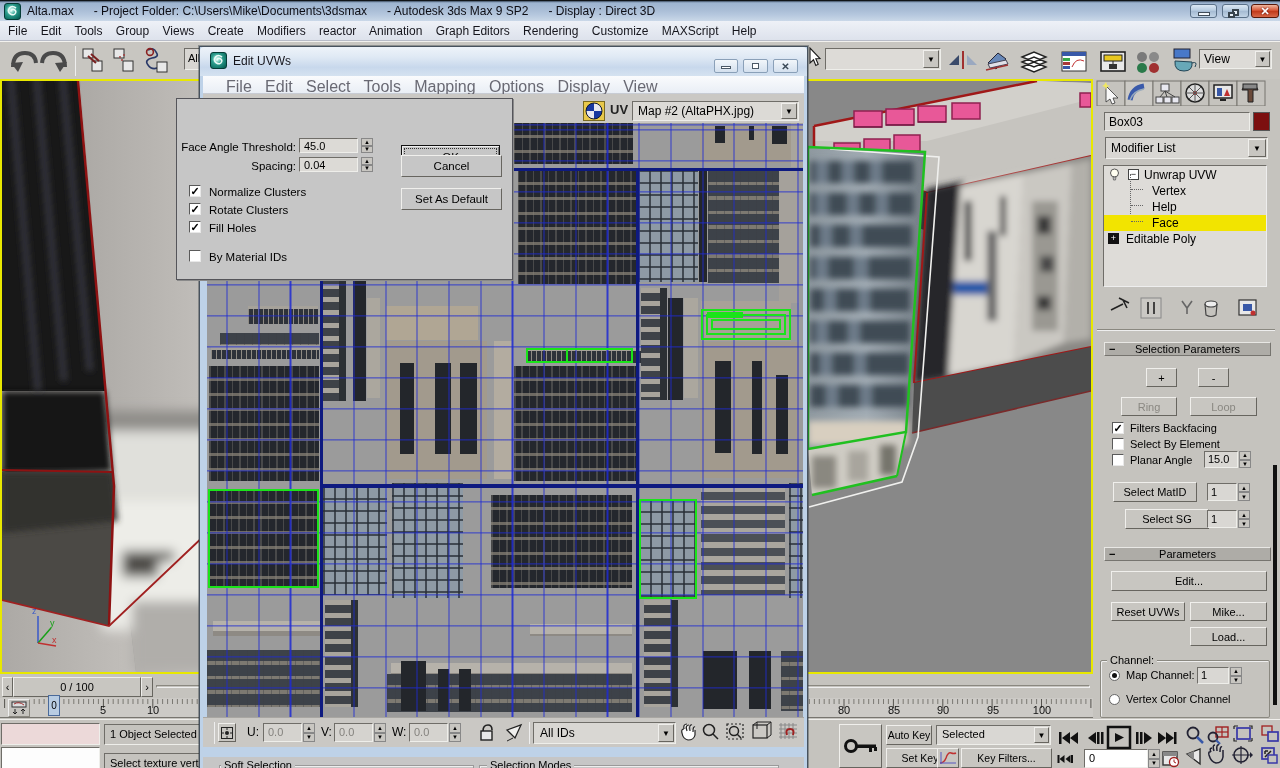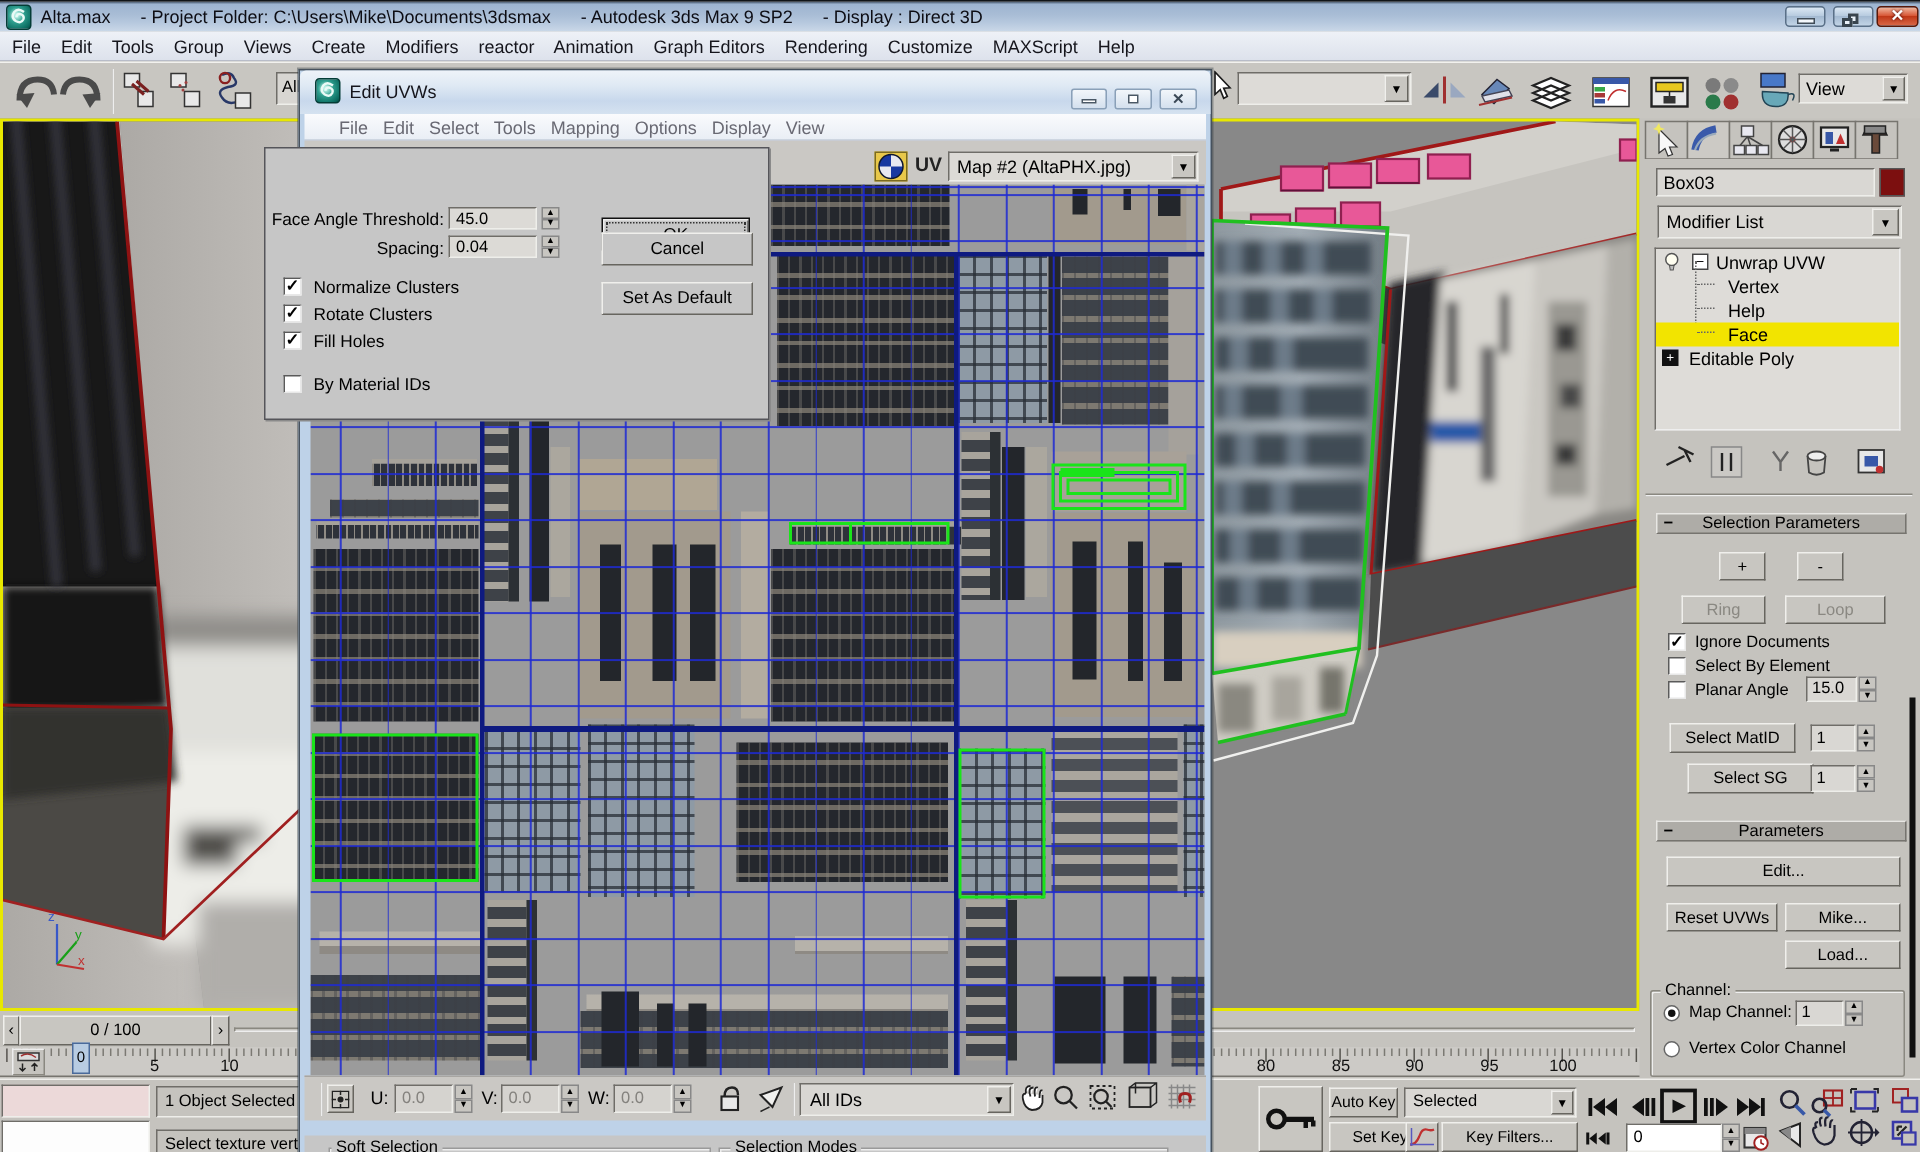--- a/index.html
+++ b/index.html
@@ -341,21 +341,21 @@
     </g>
   </svg>
   <div class="abs" style="left:4px;top:250px;width:178px;height:2px;background:#8a8880;border-bottom:1px solid #eee;"></div>
 
   <div class="rollhead" style="top:263px;"><b>−</b>Selection Parameters</div>
   <div class="abs btn" style="left:53px;top:289px;width:31px;height:19px;">+</div>
   <div class="abs btn" style="left:105px;top:289px;width:31px;height:19px;">-</div>
   <div class="abs btn" style="left:28px;top:318px;width:56px;height:19px;color:#8a8882;">Ring</div>
   <div class="abs btn" style="left:97px;top:318px;width:67px;height:19px;color:#8a8882;">Loop</div>
   <div class="cb" style="left:19px;top:343px;">✓</div>
-    <div class="abs" style="left:37px;top:343px;font-size:11px;">Ignore Documents</div>
+    <div class="abs" style="left:37px;top:343px;font-size:11px;">Filters Backfacing</div>
   <div class="cb" style="left:19px;top:359px;"></div>
     <div class="abs" style="left:37px;top:359px;font-size:11px;">Select By Element</div>
   <div class="cb" style="left:19px;top:375px;"></div>
     <div class="abs" style="left:37px;top:375px;font-size:11px;">Planar Angle</div>
   <div class="abs sunken" style="left:111px;top:372px;width:34px;height:17px;background:#d9d7d3;font-size:11px;padding:1px 0 0 3px;">15.0</div>
   <div class="spin" style="left:146px;top:372px;height:17px;">
       <div>▲</div>
       <div>▼</div>
     </div>
   <div class="abs btn" style="left:20px;top:403px;width:84px;height:20px;">Select MatID</div>
@@ -524,21 +524,21 @@
     <div class="abs" style="left:514px;top:12px;width:24px;height:14px;background:linear-gradient(180deg,#f2f6fa,#d4e0ee);border:1px solid #8aa0b8;border-radius:2px;">
         <div class="abs" style="left:6px;top:6px;width:10px;height:3px;background:#fff;border:1px solid #4a5866;"></div>
       </div>
     <div class="abs" style="left:543px;top:12px;width:25px;height:14px;background:linear-gradient(180deg,#f2f6fa,#d4e0ee);border:1px solid #8aa0b8;border-radius:2px;">
         <div class="abs" style="left:8px;top:3px;width:7px;height:6px;border:1.5px solid #4a5866;background:#fff;"></div>
       </div>
     <div class="abs" style="left:573px;top:12px;width:25px;height:14px;background:linear-gradient(180deg,#f2f6fa,#d4e0ee);border:1px solid #8aa0b8;border-radius:2px;text-align:center;line-height:13px;font-size:10px;font-weight:bold;color:#3a4856;">✕</div>
   </div>
 
   <div class="abs" style="left:3px;top:29px;width:601px;height:18px;background:linear-gradient(180deg,#fafbfd,#e9eef5);border-bottom:1px solid #c8ccd4;">
-    <div class="abs" style="left:23px;top:2px;font-size:12px;color:#696973;white-space:pre;">File   Edit   Select   Tools   Mapping   Options   Display   View</div>
+    <div class="abs" style="left:23px;top:2px;font-size:16px;color:#696973;white-space:pre;">File   Edit   Select   Tools   Mapping   Options   Display   View</div>
   </div>
 
   <div class="abs" style="left:3px;top:47px;width:601px;height:29px;background:#cac8c4;">
     <div class="abs" style="left:380px;top:7px;width:22px;height:20px;background:#e8c84a;border:1px solid #7a6a20;">
       <svg width="20" height="18" viewBox="0 0 20 18">
           <circle cx="10" cy="9" r="8" fill="#1838a0"></circle>
           <path d="M10 1 A8 8 0 0 1 18 9 L10 9 Z" fill="#e8e8f0"></path>
           <path d="M10 17 A8 8 0 0 1 2 9 L10 9 Z" fill="#e8e8f0"></path>
           <circle cx="10" cy="9" r="8" fill="none" stroke="#101830"></circle>
         </svg>

